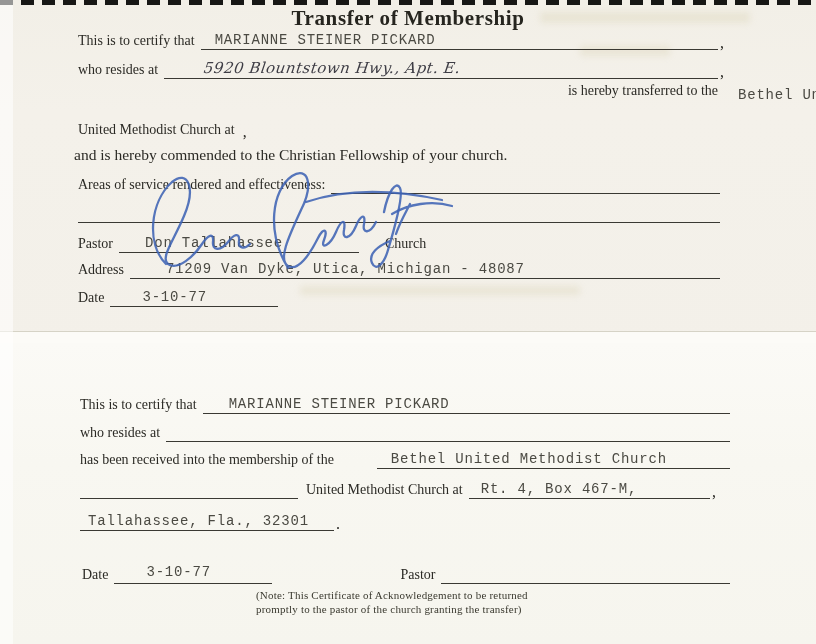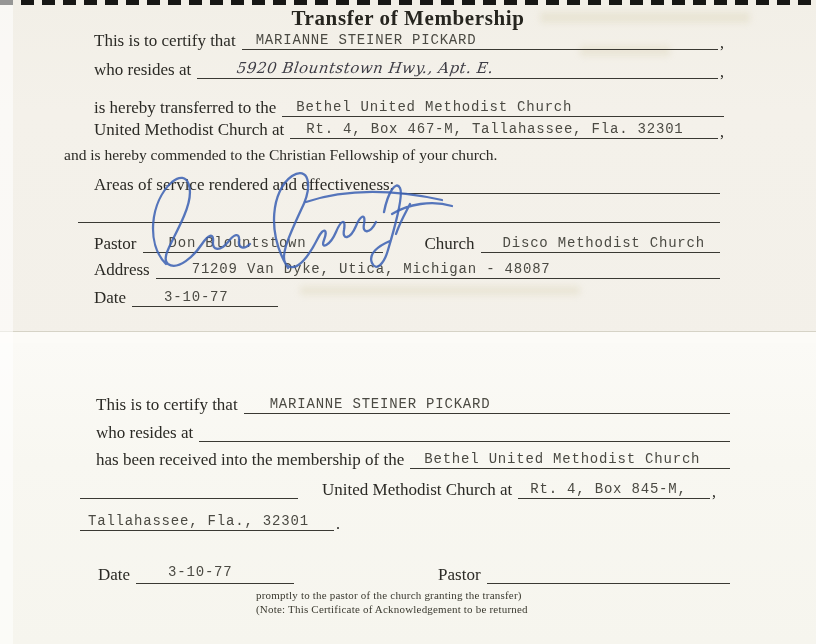--- a/index.html
+++ b/index.html
@@ -17,21 +17,21 @@
     background:repeating-linear-gradient(90deg,#171715 0 13px,rgba(23,23,21,0) 13px 21px);}
   
   .divider{position:absolute;left:0;top:331px;width:816px;height:12px;
     background:#fcfbf7;border-top:1px solid #d6d3c6;border-bottom:1px solid #f0eee6;}
   
   .edge-left{position:absolute;left:0;top:0;width:13px;height:644px;background:rgba(255,255,255,.55);}
 
   .title{position:absolute;width:816px;text-align:center;font-size:21px;font-weight:600;
     letter-spacing:.6px;color:#26251f;}
   .row{position:absolute;display:flex;align-items:flex-end;height:24px;}
-  .lbl{font-size:17px;white-space:nowrap;padding-right:6px;line-height:19px;margin-left:16px;}
+  .lbl{font-size:14px;white-space:nowrap;padding-right:6px;line-height:19px;}
   .fill{flex:1;border-bottom:1.2px solid #3a3933;position:relative;height:24px;}
   .fill.fixed{flex:none;}
   .val{position:absolute;bottom:1px;left:0;white-space:nowrap;
     font-family:"Liberation Mono","DejaVu Sans Mono",monospace;
     font-size:14px;letter-spacing:.8px;color:#4b4a43;}
   .val.hand{font-family:"DejaVu Serif",serif;font-style:italic;font-size:15px;
     letter-spacing:.5px;color:#3e3d45;transform:skewX(-8deg);}
   .punct{font-size:16px;padding-left:2px;line-height:14px;}
   .plain{position:absolute;font-size:15.5px;white-space:nowrap;}
   .spacer{flex:none;}
@@ -65,56 +65,50 @@
     </div>
 
     <div class="row" style="left:78px;top:55px;right:92px;">
       <span class="lbl">who resides at</span>
       <span class="fill">
         <span class="val hand" style="left:40px;">5920 Blountstown Hwy., Apt. E.</span>
       </span>
       <span class="punct">,</span>
     </div>
 
-    <div class="row" style="left:78px;top:93px;right:92px;">
+    <div class="row" style="left:78px;top:81px;right:92px;flex-direction:column;">
       <span class="lbl">is hereby transferred to the</span>
       <span class="fill">
         <span class="val" style="left:14px;">Bethel United Methodist Church</span>
       </span>
     </div>
 
     <div class="row" style="left:78px;top:115px;right:92px;">
       <span class="lbl">United Methodist Church at</span>
-      <span class="fill">
-        <span class="val" style="left:16px;">Rt. 4, Box 467-M, Tallahassee, Fla. 32301</span>
-      </span>
       <span class="punct">,</span>
     </div>
 
-    <div class="plain" style="left:64px;top:146px;">and is hereby commended to the Christian Fellowship of your church.</div>
+    <div class="plain" style="left:74px;top:146px;">and is hereby commended to the Christian Fellowship of your church.</div>
 
     <div class="row" style="left:78px;top:170px;right:96px;">
       <span class="lbl">Areas of service rendered and effectiveness:</span>
       <span class="fill"></span>
     </div>
 
     <div class="row" style="left:78px;top:199px;right:96px;">
       <span class="fill"></span>
     </div>
 
     <div class="row" style="left:78px;top:229px;right:96px;">
       <span class="lbl">Pastor</span>
       <span class="fill fixed" style="width:240px;">
-        <span class="val" style="left:26px;">Don Blountstown</span>
+        <span class="val" style="left:26px;">Don Tallahassee</span>
       </span>
       <span class="spacer" style="width:26px;"></span>
       <span class="lbl">Church</span>
-      <span class="fill">
-        <span class="val" style="left:22px;">Disco Methodist Church</span>
-      </span>
     </div>
 
     <div class="row" style="left:78px;top:255px;right:96px;">
       <span class="lbl">Address</span>
       <span class="fill">
         <span class="val" style="left:36px;">71209 Van Dyke, Utica, Michigan - 48087</span>
       </span>
     </div>
 
     <div class="row" style="left:78px;top:283px;width:200px;">
@@ -142,32 +136,32 @@
       <span class="fill">
         <span class="val" style="left:26px;">MARIANNE STEINER PICKARD</span>
       </span>
     </div>
 
     <div class="row" style="left:80px;top:75px;right:86px;">
       <span class="lbl">who resides at</span>
       <span class="fill"></span>
     </div>
 
-    <div class="row" style="left:80px;top:102px;right:86px;">
+    <div class="row" style="left:80px;top:102px;right:86px;gap:37px;">
       <span class="lbl">has been received into the membership of the</span>
       <span class="fill">
         <span class="val" style="left:14px;">Bethel United Methodist Church</span>
       </span>
     </div>
 
     <div class="row" style="left:80px;top:132px;right:100px;">
       <span class="fill fixed" style="width:218px;"></span>
       <span class="lbl" style="padding-left:8px;">United Methodist Church at</span>
       <span class="fill">
-        <span class="val" style="left:12px;">Rt. 4, Box 845-M,</span>
+        <span class="val" style="left:12px;">Rt. 4, Box 467-M,</span>
       </span>
       <span class="punct">,</span>
     </div>
 
     <div class="row" style="left:80px;top:164px;width:260px;">
       <span class="fill">
         <span class="val" style="left:8px;">Tallahassee, Fla., 32301</span>
       </span>
       <span class="punct">.</span>
     </div>
@@ -176,20 +170,20 @@
       <span class="lbl">Date</span>
       <span class="fill fixed" style="width:158px;">
         <span class="val" style="left:32px;bottom:3px;">3-10-77</span>
       </span>
       <span class="spacer" style="width:128px;"></span>
       <span class="lbl">Pastor</span>
       <span class="fill"></span>
     </div>
 
     <div class="note" style="left:256px;top:245px;">
+      <div>(Note: This Certificate of Acknowledgement to be returned</div>
       <div>promptly to the pastor of the church granting the transfer)</div>
-      <div>(Note: This Certificate of Acknowledgement to be returned</div>
     </div>
   </div>
 
   <div class="perf-top"></div>
   <div class="edge-left"></div>
 </div>
 
 </body></html>

